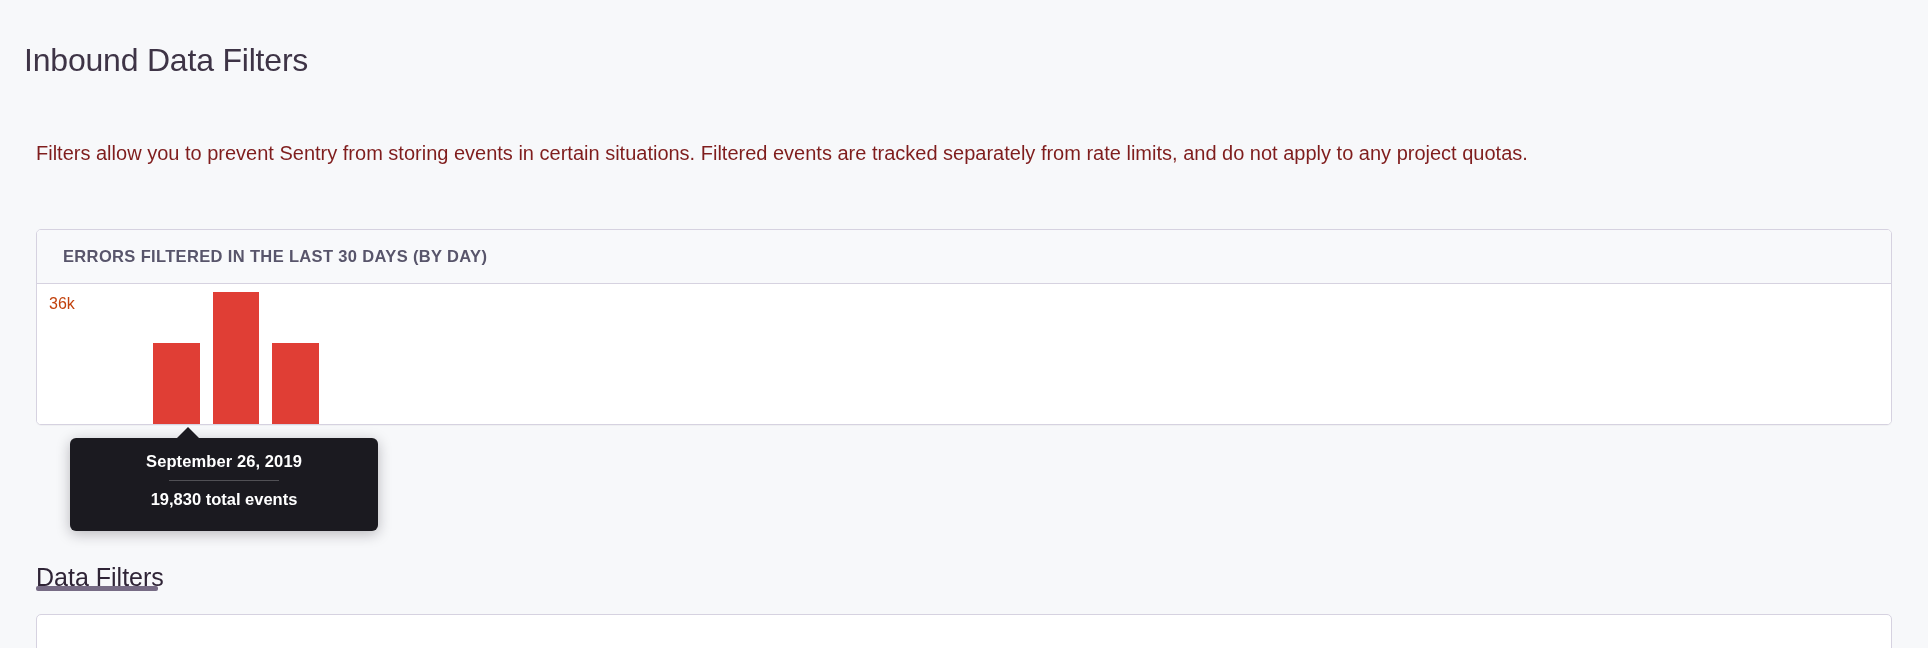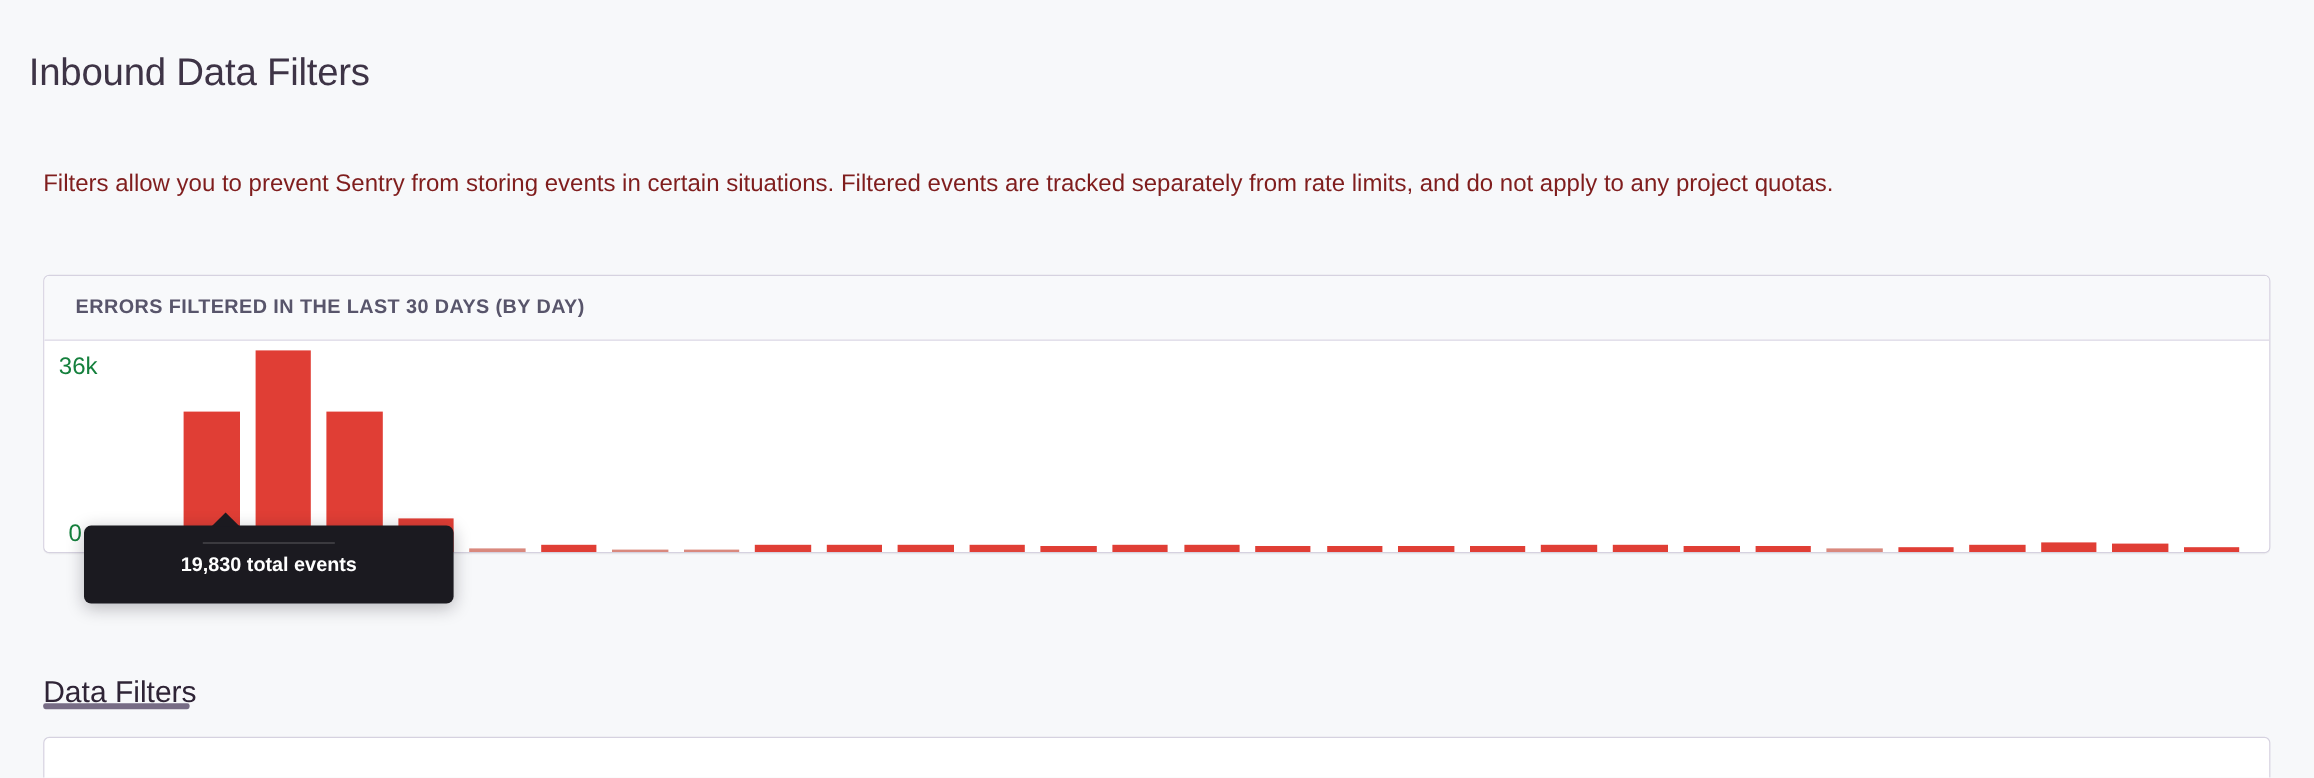--- a/index.html
+++ b/index.html
@@ -34,21 +34,21 @@
     font-size: 20px;
     line-height: 1.55;
     font-weight: 400;
     color: #7f1d1d;
   }
 
   
   #chart-panel {
     position: absolute;
     left: 36px; top: 229px;
-    width: 1856px; height: 232px;
+    width: 1856px; height: 196px;
     background: #FFFFFF;
     border: 1px solid #D6D2E0;
     border-radius: 5px;
     box-shadow: 0 1px 0 rgba(0,0,0,0.03);
     overflow: hidden;
   }
   #chart-panel-header {
     height: 54px;
     background: #F8F9FB;
     border-bottom: 1px solid #D6D2E0;
@@ -65,22 +65,22 @@
     white-space: nowrap;
   }
   #chart-body {
     position: relative;
     height: 177px;
     background: #FFFFFF;
   }
 
   .axis-label {
     position: absolute;
-    font-size: 20px;
-    color: #15803d;
+    font-size: 16px;
+    color: #c2410c;
     font-weight: 400;
     line-height: 1;
     z-index: 3;
   }
   #axis-max { left: 12px; top: 12px; }
   #axis-min { left: 20px; bottom: 6px; }
 
   
   #plot-area {
     position: absolute;
@@ -293,19 +293,20 @@
         </div>
         <div class="bar-slot">
           <div class="bar" title="Day 30" style="height: 3.05556%;"></div>
         </div>
       </div>
   </div>
 </section>
 
 <div id="chart-tooltip">
   <div id="chart-tooltip-arrow"></div>
+  <div id="tooltip-date">September 26, 2019</div>
   <div id="tooltip-divider"></div>
   <div id="tooltip-total">19,830 total events</div>
 </div>
 
 <h2 id="section-heading">Data Filters</h2>
 <div id="section-underline"></div>
 <div id="lower-panel"></div>
 
 </body></html>

